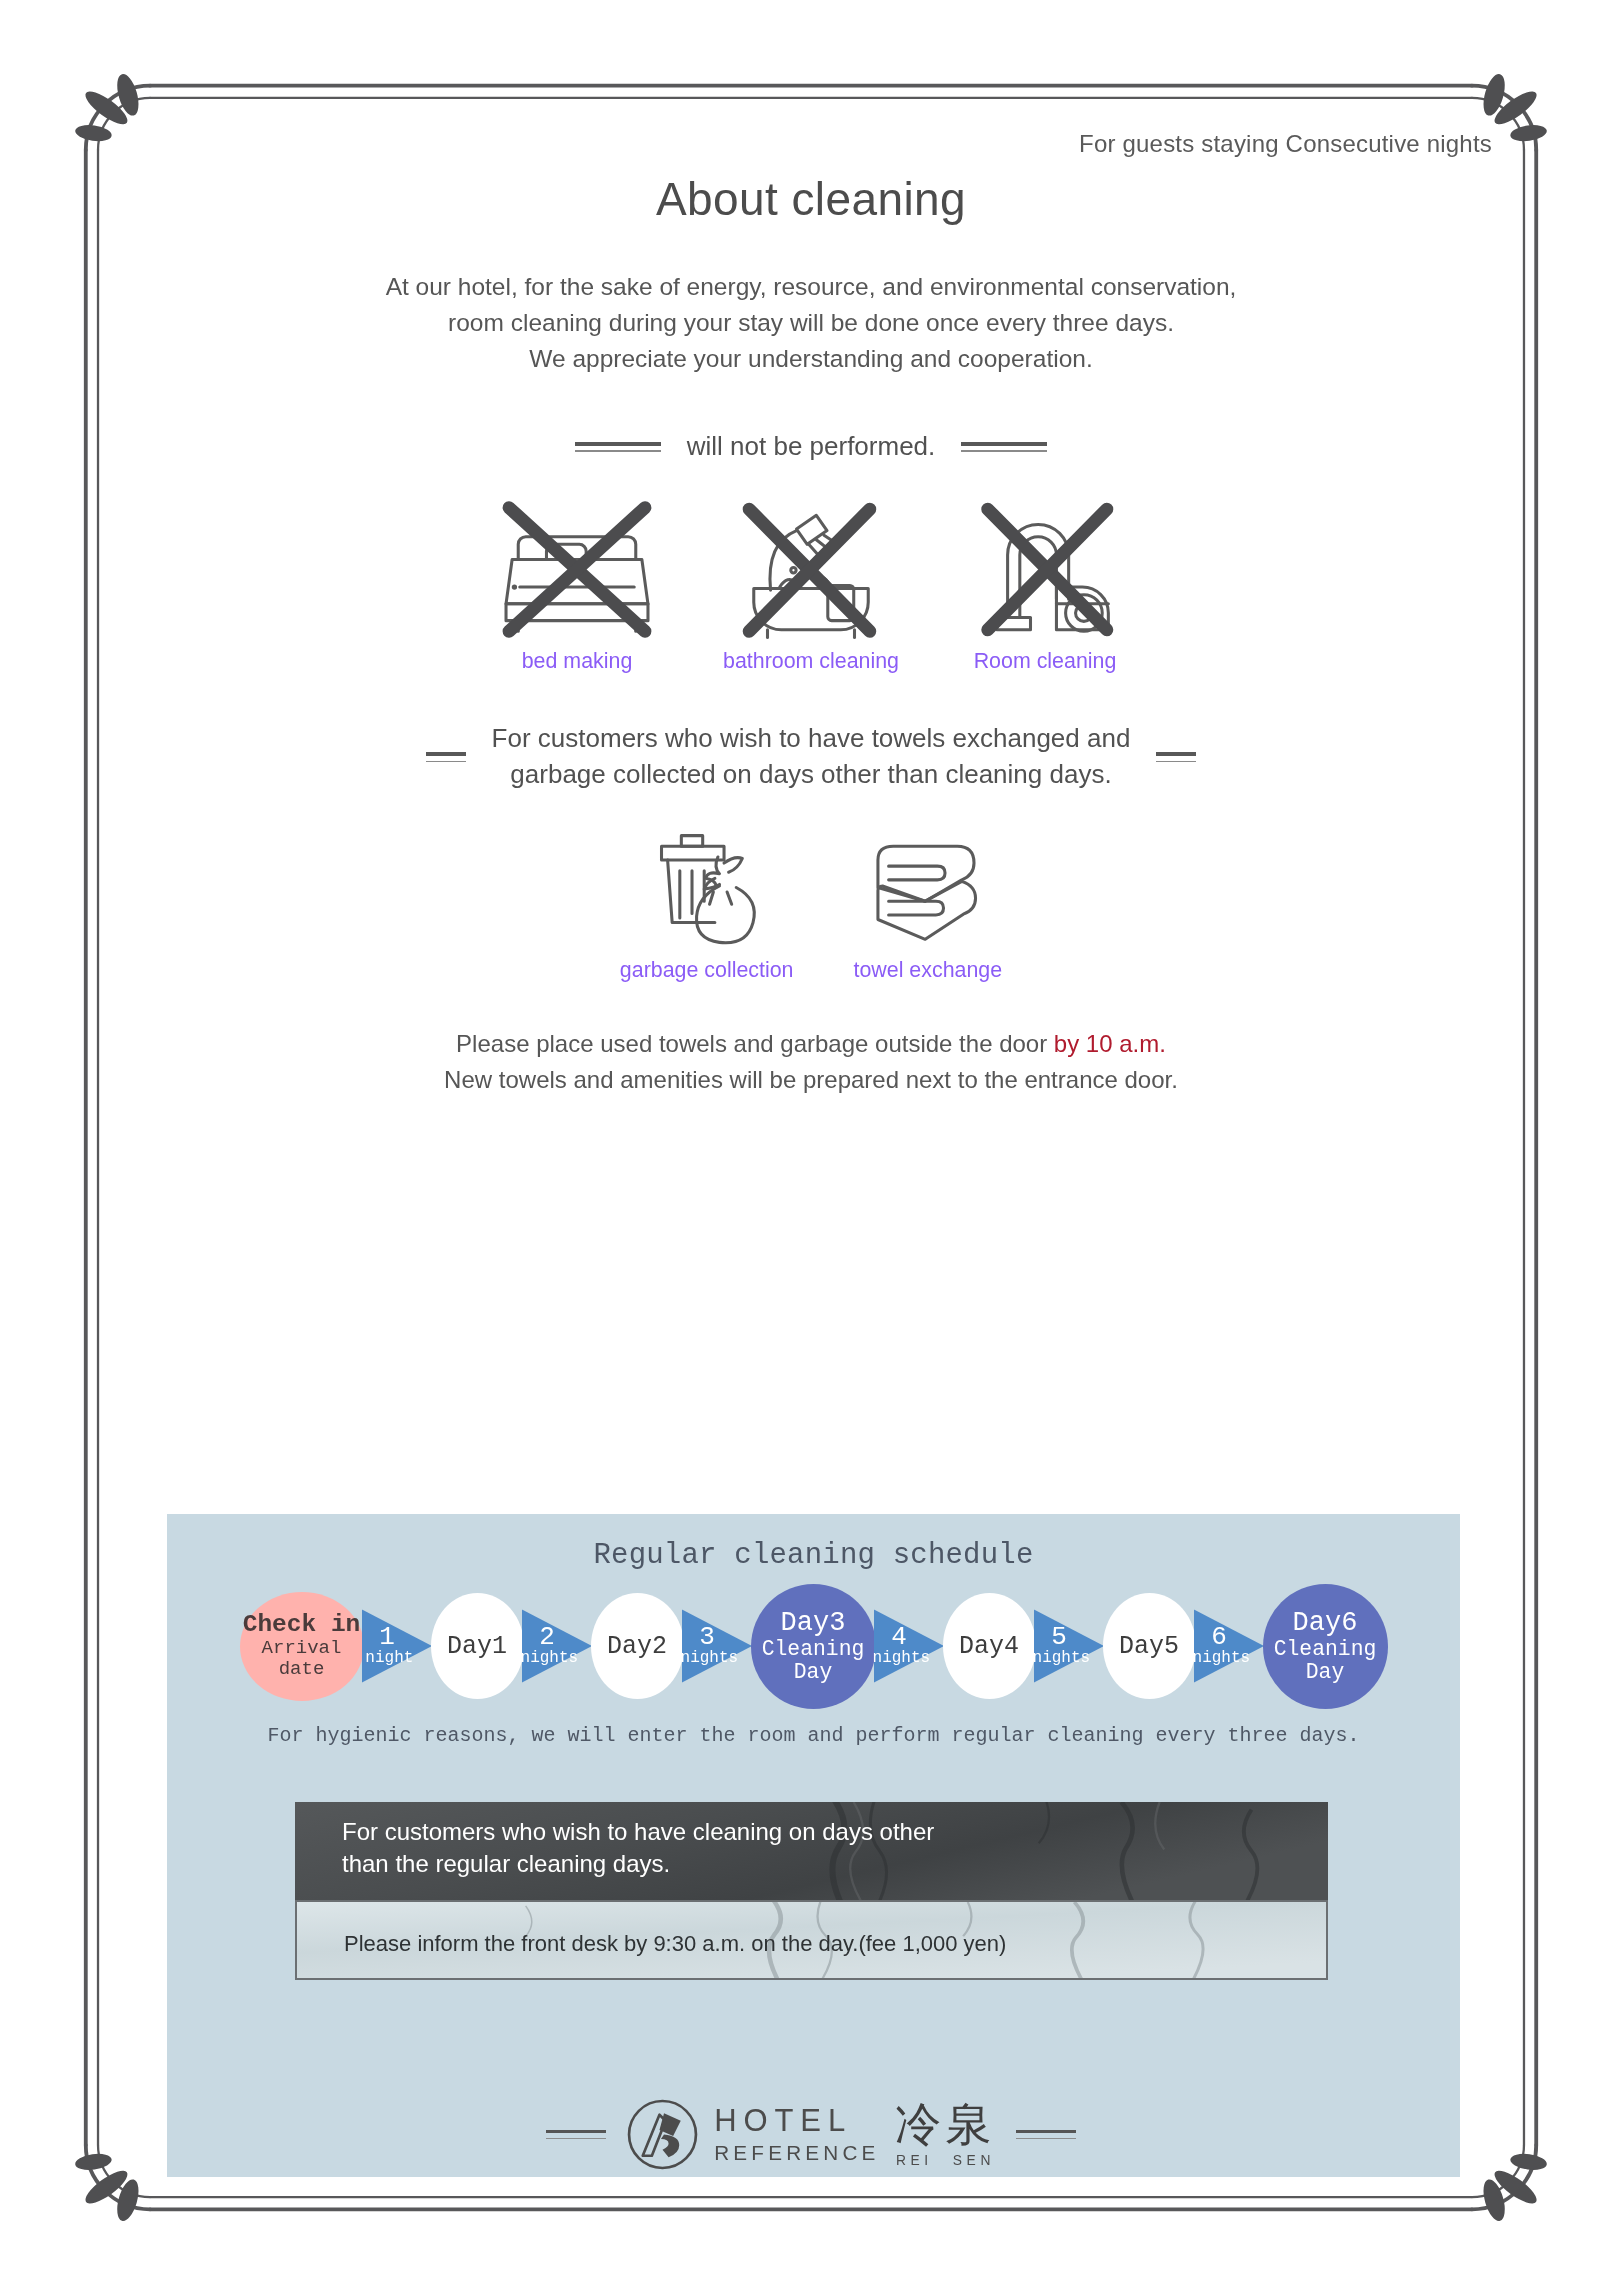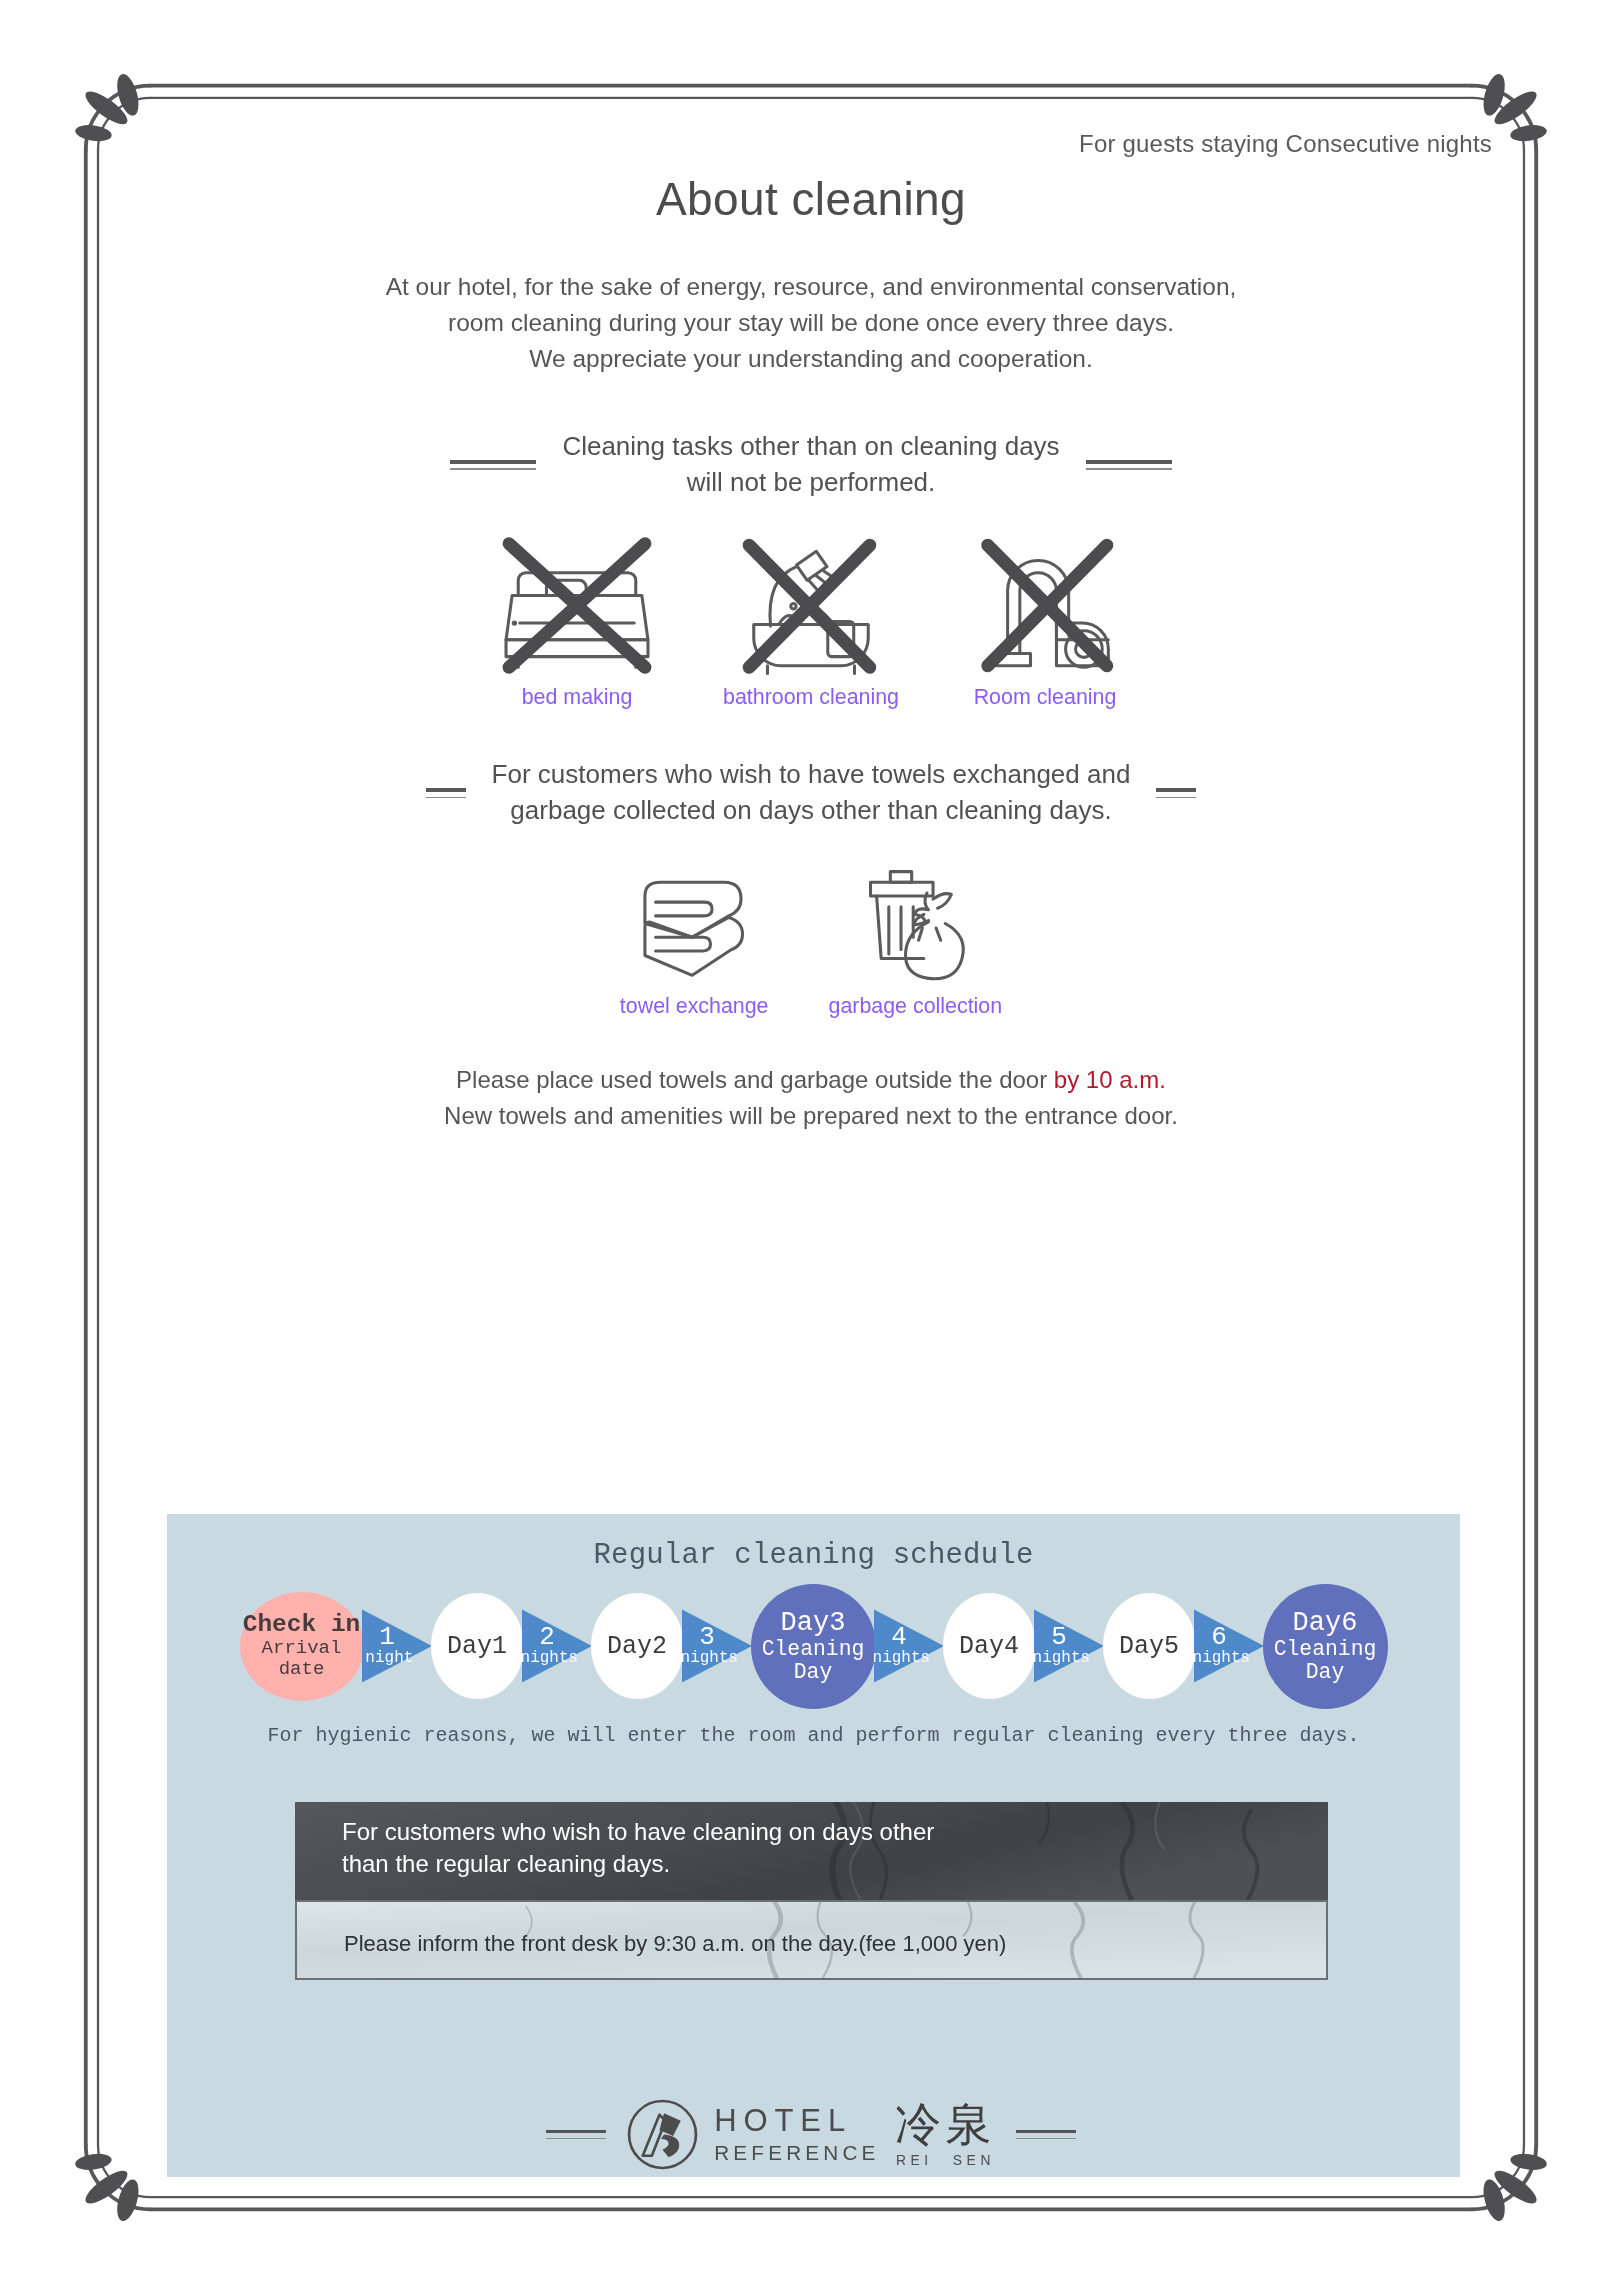--- a/index.html
+++ b/index.html
@@ -311,21 +311,20 @@
       <div>room cleaning during your stay will be done once every three days.</div>
       <div>We appreciate your understanding and cooperation.</div>
     </div>
 
     <div class="sec-head" style="margin-top:52px;">
       <div class="rule">
           <div class="l1"></div>
           <div class="l2"></div>
         </div>
       <div class="sec-text">
-        <div>Cleaning tasks other than on cleaning days</div>
         <div>will not be performed.</div>
       </div>
       <div class="rule">
           <div class="l1"></div>
           <div class="l2"></div>
         </div>
     </div>
 
     <div class="icon-row" style="margin-top:32px;gap:58px;">
 
@@ -404,44 +403,44 @@
           <div class="l1"></div>
           <div class="l2"></div>
         </div>
     </div>
 
     <div class="icon-row" style="margin-top:35px;gap:60px;">
 
       <div class="icon-cell">
         <svg width="145" height="122" viewBox="0 0 190 160">
           <g fill="none" stroke="#5b5b5b" stroke-width="4" stroke-linejoin="round" stroke-linecap="round">
-            <path d="M30 42 q0 -18 20 -18 h84 q22 0 22 22 q0 16 -16 22 L92 96 L30 78 Z"></path>
-            <path d="M44 50 h64 q10 0 10 9 q0 9 -10 9 H44"></path>
-            <path d="M30 82 q0 -6 6 -6 l56 20 l48 -26 q18 6 18 22 q0 15 -16 21 L92 146 L30 120 Z"></path>
-            <path d="M44 96 h62 q10 0 10 9 q0 9 -10 9 H44"></path>
-          </g>
-        </svg>
-        <div class="icon-cap">towel exchange</div>
-      </div>
-
-      <div class="icon-cell">
-        <svg width="145" height="122" viewBox="0 0 190 160">
-          <g fill="none" stroke="#5b5b5b" stroke-width="4" stroke-linejoin="round" stroke-linecap="round">
             <path d="M62 10 h28 v14 H62 Z"></path>
             <path d="M36 24 h82 v18 H36 Z"></path>
             <path d="M44 42 l6 82 h56"></path>
             <path d="M60 56 v62 M76 56 v56 M92 56 v40"></path>
             <path d="M110 38 q-6 14 2 22 q-16 -4 -18 6 q12 2 14 10"></path>
             <path d="M118 46 q14 -10 24 -6 q-6 14 -18 18"></path>
             <path d="M106 66 q-10 4 -14 14 q14 -2 20 -6"></path>
             <path d="M112 76 q-28 14 -30 40 q-2 30 30 34 q36 4 44 -26 q8 -30 -22 -46"></path>
             <path d="M104 84 l-5 16 M122 84 l6 16"></path>
           </g>
         </svg>
         <div class="icon-cap">garbage collection</div>
+      </div>
+
+      <div class="icon-cell">
+        <svg width="145" height="122" viewBox="0 0 190 160">
+          <g fill="none" stroke="#5b5b5b" stroke-width="4" stroke-linejoin="round" stroke-linecap="round">
+            <path d="M30 42 q0 -18 20 -18 h84 q22 0 22 22 q0 16 -16 22 L92 96 L30 78 Z"></path>
+            <path d="M44 50 h64 q10 0 10 9 q0 9 -10 9 H44"></path>
+            <path d="M30 82 q0 -6 6 -6 l56 20 l48 -26 q18 6 18 22 q0 15 -16 21 L92 146 L30 120 Z"></path>
+            <path d="M44 96 h62 q10 0 10 9 q0 9 -10 9 H44"></path>
+          </g>
+        </svg>
+        <div class="icon-cap">towel exchange</div>
       </div>
     </div>
 
     <div class="note" style="margin-top:43px;">
       <div>
         <span>Please place used towels and garbage outside the door </span><span class="accent">by 10 a.m.</span>
       </div>
       <div>New towels and amenities will be prepared next to the entrance door.</div>
     </div>
 

